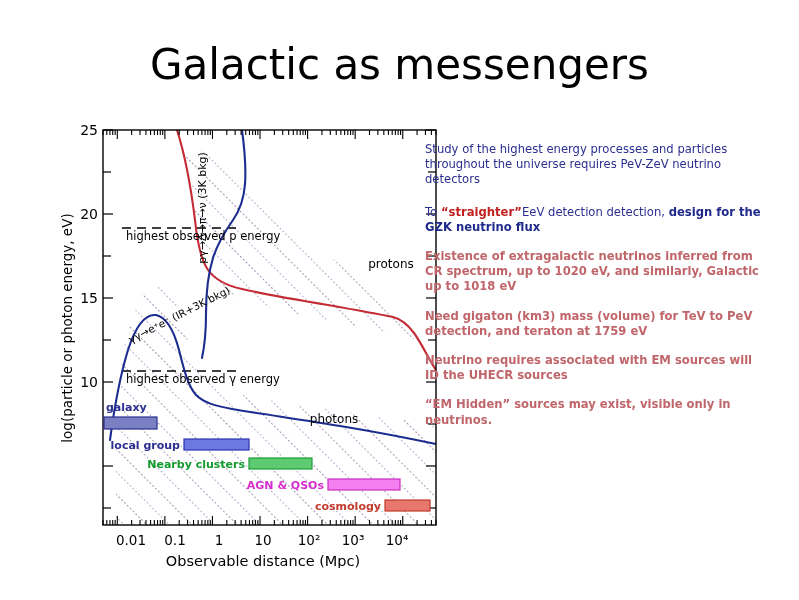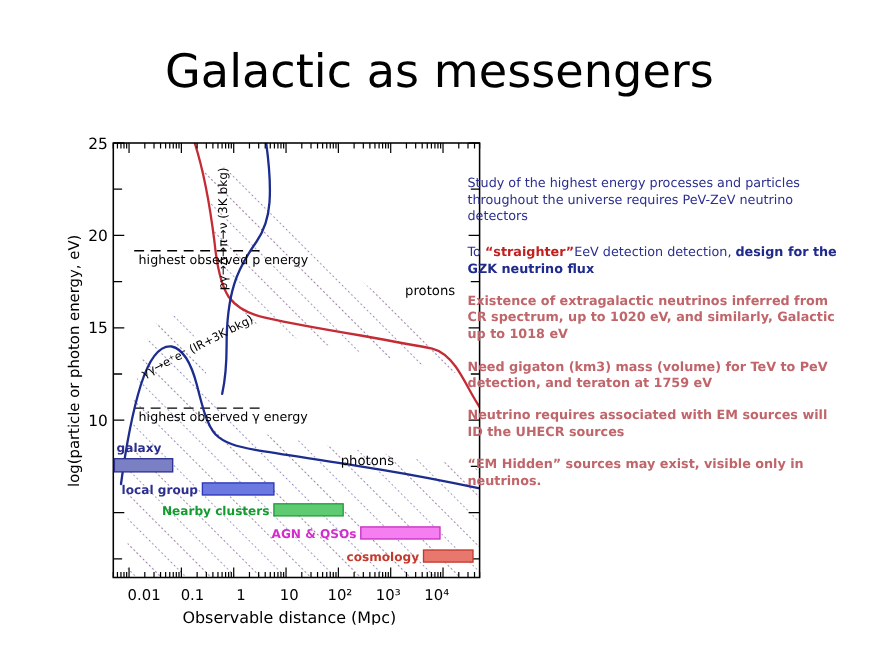--- a/index.html
+++ b/index.html
@@ -19,21 +19,21 @@
   
   .figure{position:absolute;left:8px;top:118px;width:400px;height:450px;margin-left:48px;}
   .figure svg{display:block;}
 
   
   .bullets{
     position:absolute;left:425px;top:142px;width:340px;
     font-family:"DejaVu Sans",sans-serif;
   }
   .para{font-size:11.6px;line-height:15.2px;margin:0 0 14px 0;}
-  .para.navy{color:#2b2f8f;margin-top:17px;}
+  .para.navy{color:#2b2f8f;}
   .para.rose{color:#c0666b;font-weight:bold;}
   .para.lead{margin-bottom:17px;}
   .b-navy{font-weight:bold;color:#1f2a8c;}
   .b-red{font-weight:bold;color:#c21f1f;}
 </style>
 </head>
 <body>
 
 <div id="slide">
 

